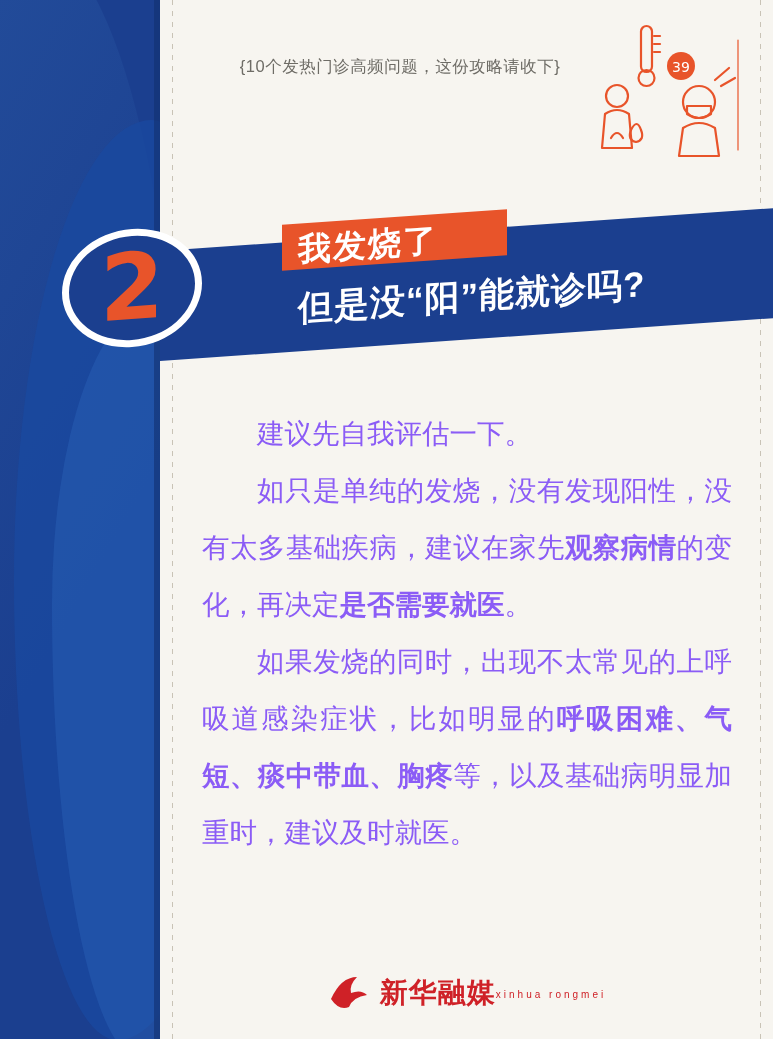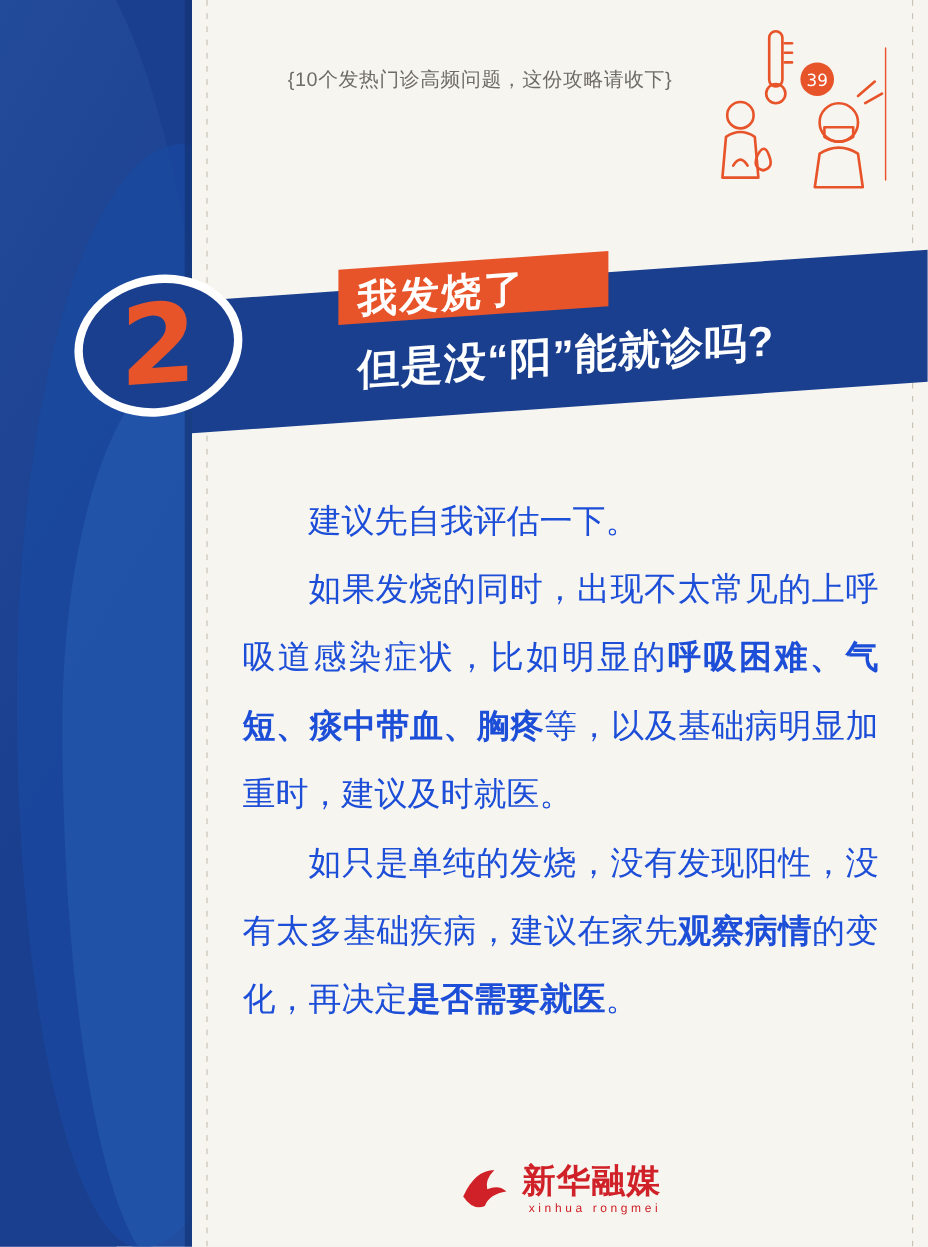--- a/index.html
+++ b/index.html
@@ -158,42 +158,42 @@
     white-space: nowrap;
   }
 
   
   #body-text {
     position: absolute;
     left: 42px; top: 405px;
     width: 530px;
     font-size: 27.5px;
     line-height: 57px;
-    color: #1d4ed8;
+    color: #8b5cf6;
     text-align: justify;
     font-family: "Liberation Serif", "DejaVu Serif", serif;
   }
   #body-text p { text-indent: 2em; }
   #body-text b { font-weight: bold; }
 
   
   #footer {
     position: absolute;
     left: 0; bottom: 26px;
     width: 613px;
     display: flex;
     align-items: center;
     justify-content: center;
     gap: 9px;
   }
   #footer-mark {
     width: 44px; height: 40px;
     position: relative;
   }
-  #footer-text-wrap { display: flex; flex-direction: column; align-items: flex-end; }
+  #footer-text-wrap { display: flex; align-items: center; }
   #footer-cn {
     color: #cf2127;
     font-size: 28px;
     font-weight: bold;
     letter-spacing: 1px;
     line-height: 1.05;
   }
   #footer-en {
     color: #cf2127;
     font-size: 10px;
@@ -252,22 +252,22 @@
     <div class="banner-bar" id="banner-bar-blue"></div>
     <div class="banner-bar" id="banner-bar-orange"></div>
     <div id="banner-number-circle"></div>
     <div id="banner-number">2</div>
     <div id="banner-line1">我发烧了</div>
     <div id="banner-line2">但是没“阳”能就诊吗?</div>
   </div>
 
   <div id="body-text">
       <p><span>建议先自我评估一下。</span></p>
+      <p><span>如只是单纯的发烧，没有发现阳性，没有太多基础疾病，建议在家先</span><b>观察病情</b><span>的变化，再决定</span><b>是否需要就医</b><span>。</span></p>
       <p><span>如果发烧的同时，出现不太常见的上呼吸道感染症状，比如明显的</span><b>呼吸困难、气短、痰中带血、胸疼</b><span>等，以及基础病明显加重时，建议及时就医。</span></p>
-      <p><span>如只是单纯的发烧，没有发现阳性，没有太多基础疾病，建议在家先</span><b>观察病情</b><span>的变化，再决定</span><b>是否需要就医</b><span>。</span></p>
     </div>
 
   <div id="footer">
     <div id="footer-mark">
       <svg width="44" height="40" viewBox="0 0 44 40">
         <path d="M4 26 q10 -22 26 -22 q-8 8 -6 16 q10 -4 16 2 q-14 2 -18 12 q-10 4 -18 -8 z" fill="#cf2127"></path>
       </svg>
     </div>
     <div id="footer-text-wrap">
       <div id="footer-cn">新华融媒</div>

